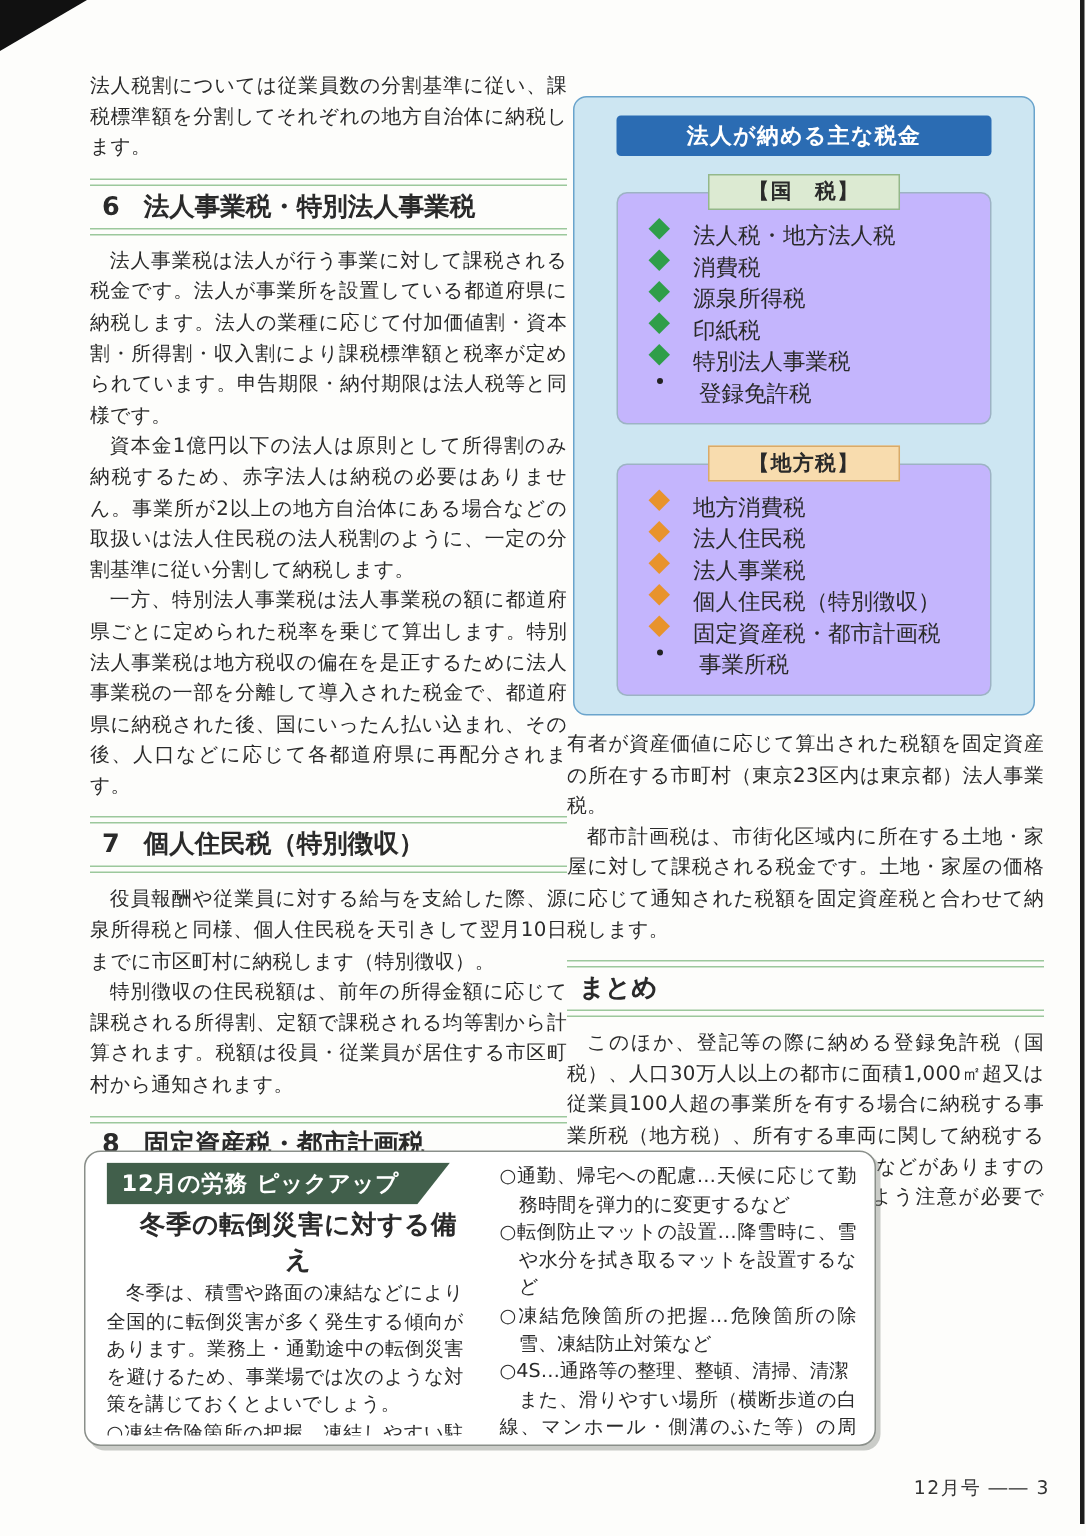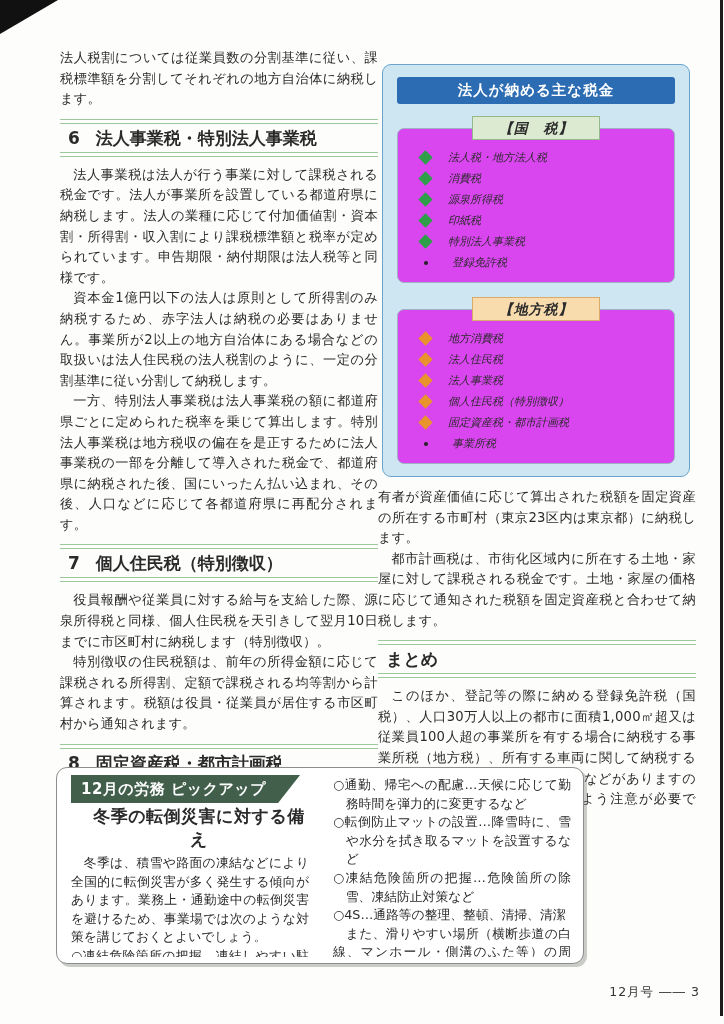--- a/index.html
+++ b/index.html
@@ -39,41 +39,41 @@
   .body.para{text-indent:1em;}
   
   .sec-head{margin:9px 0 8px;}
   .rule{height:3px;border-top:1px solid var(--rule_green);border-bottom:1px solid var(--rule_green);}
   .sec-row{padding:4px 0 4px 8px;font-size:17px;font-weight:bold;line-height:20px;}
   .sec-num{margin-right:16px;}
   
   .tax-box{
     margin:16px 6px 10px 4px;background:var(--box_blue_bg);
     border:1.5px solid var(--box_blue_border);border-radius:9px;
-    padding:12px 10px 10px;
+    padding:12px 24px 10px;
   }
   .tax-box-header{
     background:var(--header_blue);color:#fff;font-weight:bold;font-size:14.5px;
     text-align:center;border-radius:3px;padding:4px 0;margin:0 4px 24px;
     letter-spacing:1px;
   }
   .tax-group{
-    position:relative;background:#d946ef;border:1.3px solid var(--inner_box_border);
-    border-radius:7px;margin:0 4px 26px;padding:18px 8px 9px 22px;font-style:italic;
+    position:relative;background:#c4b5fd;border:1.3px solid var(--inner_box_border);
+    border-radius:7px;margin:0 4px 26px;padding:18px 8px 9px 22px;
   }
   .tax-group:last-child{margin-bottom:2px;}
   .tax-group-label{
     position:absolute;top:-13px;left:50%;transform:translateX(-50%);
     font-weight:bold;font-size:13.8px;letter-spacing:1px;white-space:nowrap;
     padding:2px 26px;border:1px solid;line-height:18px;
   }
   .tax-group.national .tax-group-label{background:var(--national_label_bg);border-color:var(--national_label_border);}
   .tax-group.local .tax-group-label{background:var(--local_label_bg);border-color:var(--local_label_border);}
   .tax-list{list-style:none;margin:0;padding:0;}
-  .tax-item{display:flex;align-items:center;line-height:21px;font-size:11px;}
+  .tax-item{display:flex;align-items:flex-start;line-height:21px;font-size:15px;}
   .bullet{flex:0 0 auto;margin-right:17px;}
   .bullet.diamond{width:11px;height:11px;transform:rotate(45deg) scale(.92);}
   .bullet.diamond.green{background:var(--green_diamond);}
   .bullet.diamond.orange{background:var(--orange_diamond);}
   .bullet.dot{width:4px;height:4px;border-radius:50%;background:#222;margin-left:4px;margin-right:24px;}
   
   .pickup{
     position:absolute;left:56px;top:767px;width:528px;height:197px;
     background:#fff;border:1.5px solid #8a8f8a;border-radius:11px;
     box-shadow:3px 3px 0 rgba(125,130,125,.40);
@@ -201,21 +201,21 @@
               <span>固定資産税・都市計画税</span>
             </li>
           <li class="tax-item">
               <span class="bullet dot"></span>
               <span>事業所税</span>
             </li>
         </ul>
       </div>
     </div>
 
-    <p class="body cont">有者が資産価値に応じて算出された税額を固定資産の所在する市町村（東京23区内は東京都）に納税します。</p>
+    <p class="body cont">有者が資産価値に応じて算出された税額を固定資産の所在する市町村（東京23区内は東京都）法人事業税。</p>
     <p class="body para">都市計画税は、市街化区域内に所在する土地・家屋に対して課税される税金です。土地・家屋の価格に応じて通知された税額を固定資産税と合わせて納税します。</p>
 
     <div class="sec-head">
       <div class="rule"></div>
       <div class="sec-row">
         <span class="sec-title">まとめ</span>
       </div>
       <div class="rule"></div>
     </div>
     <p class="body para">このほか、登記等の際に納める登録免許税（国税）、人口30万人以上の都市に面積1,000㎡超又は従業員100人超の事業所を有する場合に納税する事業所税（地方税）、所有する車両に関して納税する自動車税・軽自動車税（地方税）などがありますので、申告漏れや納付漏れがないよう注意が必要です。</p>

